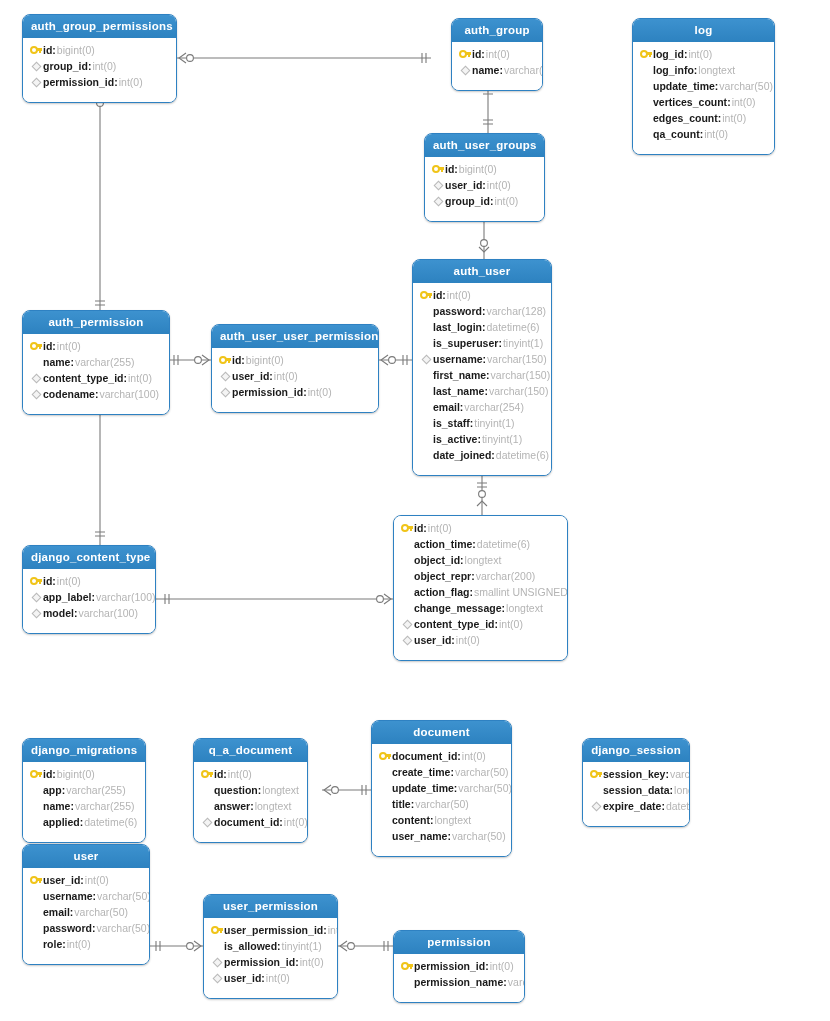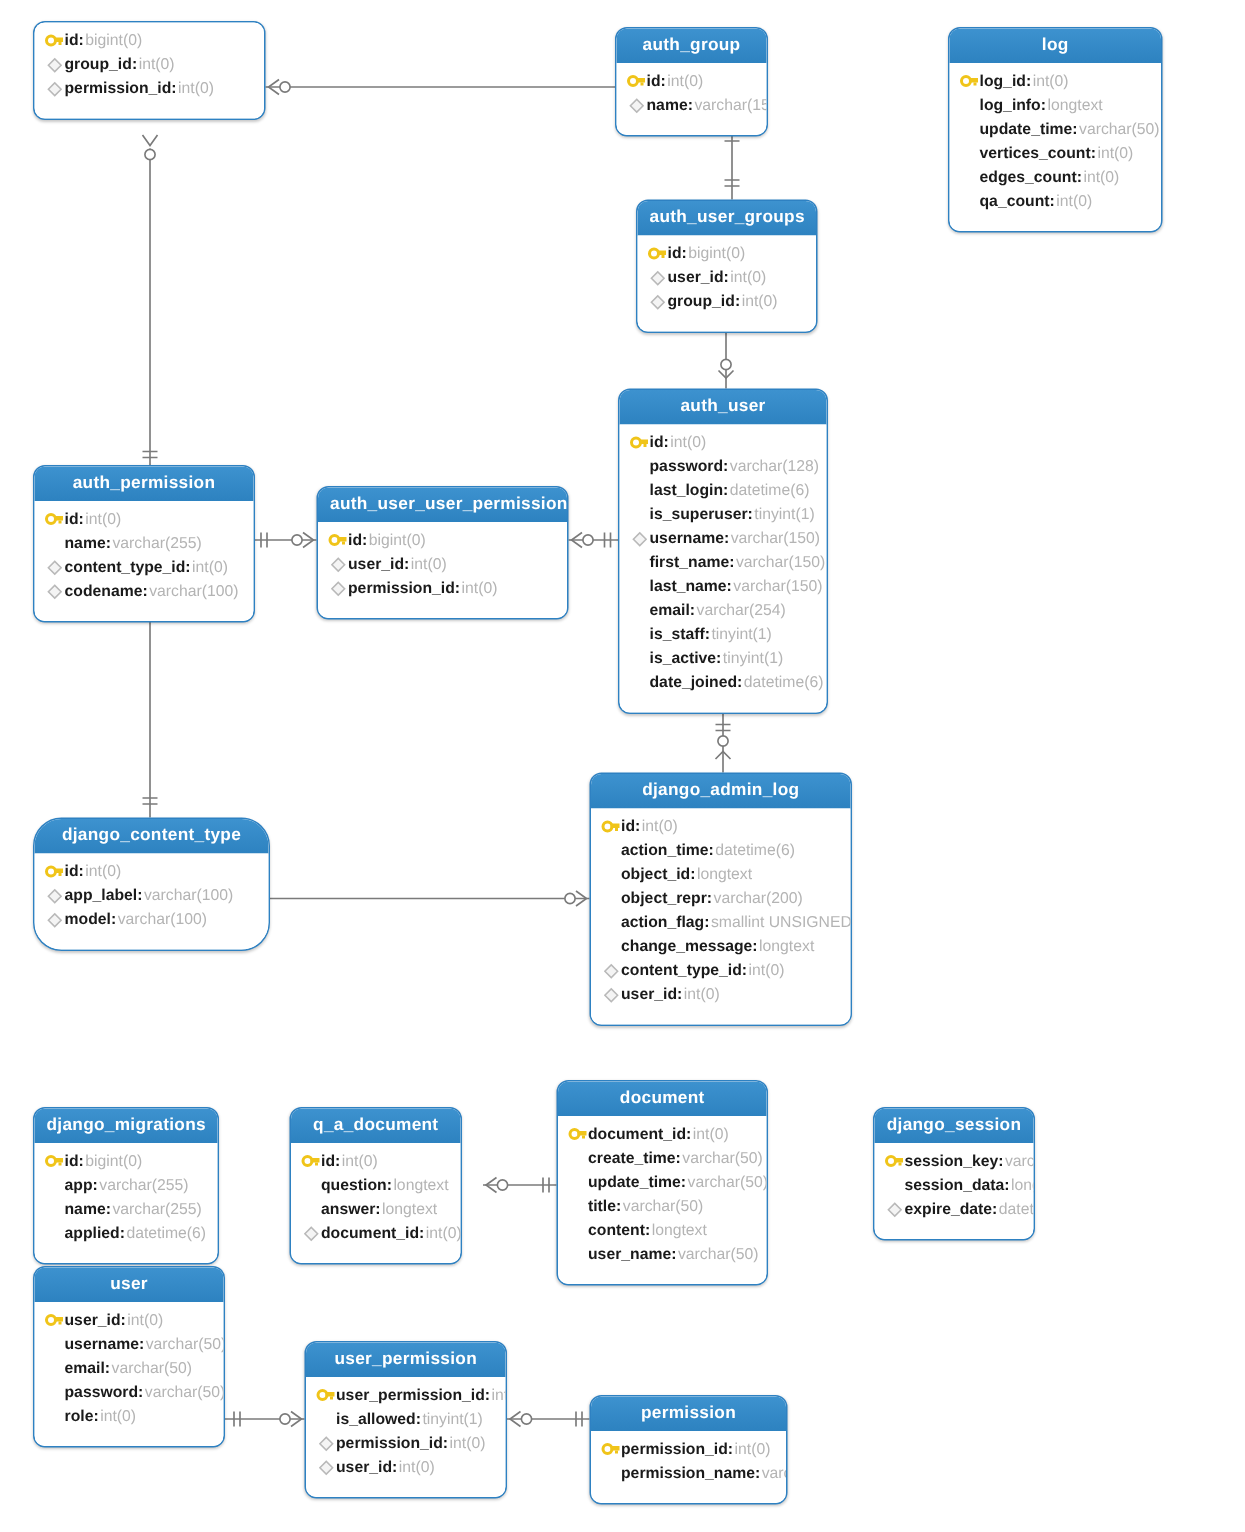--- a/index.html
+++ b/index.html
@@ -170,20 +170,21 @@
         <path d="M347,941 L340,946 L347,951"></path>
         <circle cx="351" cy="946" r="3.4" fill="#fff"></circle>
         <path d="M384,941 L384,951 M388,941 L388,951"></path>
       </g>
 
     </g>
   </svg>
 
   <div id="tables-layer">
       <div class="table" style="left: 22px; top: 14px; width: 155px;">
+        <div class="hdr">auth_group_permissions</div>
         <div class="body">
           <div class="row">
             <span class="mark">
               <span class="key">
                 <span class="kring"></span>
                 <span class="kshaft"></span>
                 <span class="ktooth"></span>
               </span>
             </span>
             <span class="fname">id</span>
@@ -201,21 +202,21 @@
           <div class="row">
             <span class="mark">
               <span class="dia"></span>
             </span>
             <span class="fname">permission_id</span>
             <span class="colon">:</span>
             <span class="ftype">int(0)</span>
           </div>
         </div>
       </div>
-      <div class="table" style="left: 410px; top: 18px; width: 102px;">
+      <div class="table" style="left: 451px; top: 18px; width: 92px;">
         <div class="hdr">auth_group</div>
         <div class="body">
           <div class="row">
             <span class="mark">
               <span class="key">
                 <span class="kring"></span>
                 <span class="kshaft"></span>
                 <span class="ktooth"></span>
               </span>
             </span>
@@ -458,21 +459,20 @@
             <span class="mark">
               <span class="dia"></span>
             </span>
             <span class="fname">permission_id</span>
             <span class="colon">:</span>
             <span class="ftype">int(0)</span>
           </div>
         </div>
       </div>
       <div class="table" style="left: 393px; top: 515px; width: 175px;">
-        <div class="hdr">django_admin_log</div>
         <div class="body">
           <div class="row">
             <span class="mark">
               <span class="key">
                 <span class="kring"></span>
                 <span class="kshaft"></span>
                 <span class="ktooth"></span>
               </span>
             </span>
             <span class="fname">id</span>
@@ -520,21 +520,21 @@
           <div class="row">
             <span class="mark">
               <span class="dia"></span>
             </span>
             <span class="fname">user_id</span>
             <span class="colon">:</span>
             <span class="ftype">int(0)</span>
           </div>
         </div>
       </div>
-      <div class="table" style="left: 22px; top: 545px; width: 158px; border-radius: 19px;">
+      <div class="table" style="left: 22px; top: 545px; width: 134px;">
         <div class="hdr">django_content_type</div>
         <div class="body">
           <div class="row">
             <span class="mark">
               <span class="key">
                 <span class="kring"></span>
                 <span class="kshaft"></span>
                 <span class="ktooth"></span>
               </span>
             </span>

